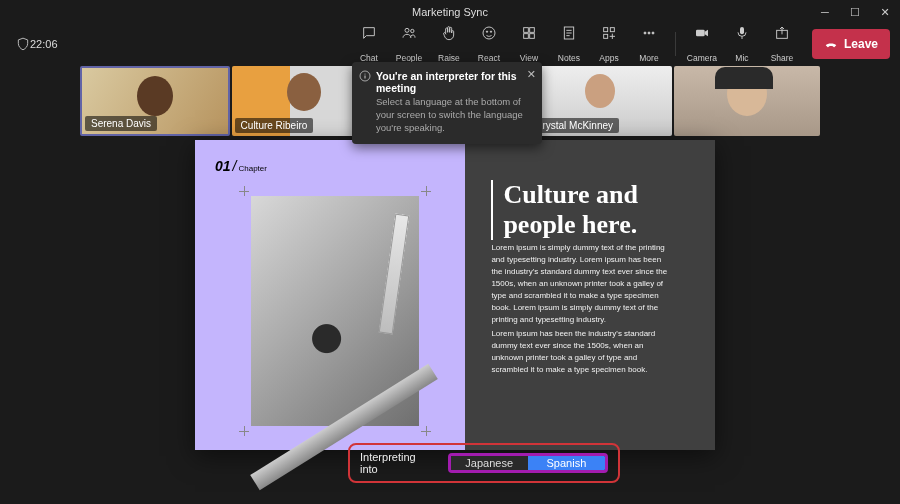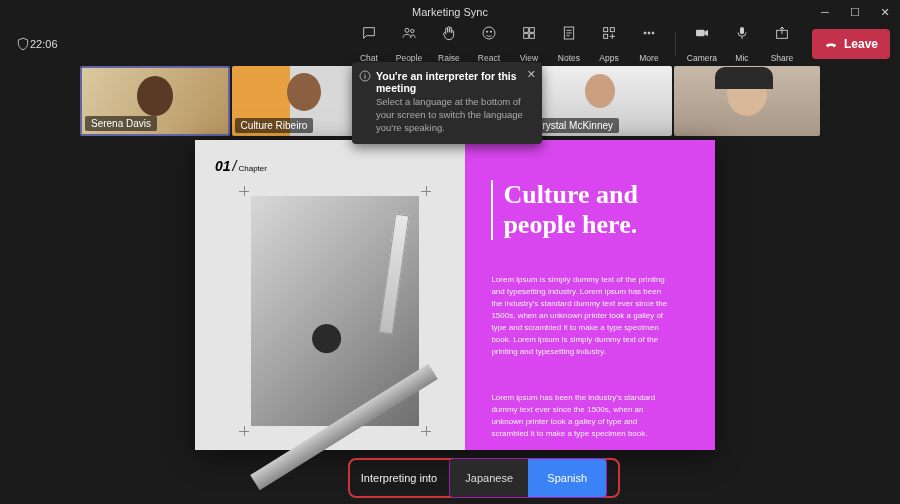--- a/index.html
+++ b/index.html
@@ -82,21 +82,21 @@
   .interp-tip .body { font-size:9.5px; color:#aaa; line-height:1.35; margin-top:2px;}
   .interp-tip .info-ic { position:absolute; left:7px; top:8px; }
   .interp-tip .close { position:absolute; right:6px; top:6px; font-size:11px; color:#bbb; cursor:pointer;}
   
   .stage {
     position:absolute; left:195px; top:140px; width:520px; height:310px;
     background:#fff; display:flex;
     box-shadow:0 6px 24px rgba(0,0,0,.5);
   }
   .stage .left {
-    width:52%; background:#e5e5e5; position:relative; color:#000;
+    width:52%; background:#c4b5fd; position:relative; color:#000;
     padding:18px 20px;
   }
   .stage .left .chap { font-size:14px; font-weight:700; font-style:italic;}
   .stage .left .chap .sl { font-style:italic; font-weight:400; margin:0 2px;}
   .stage .left .chap small { font-size:8px; font-weight:400; font-style:normal;}
   .crop { position:absolute; width:10px; height:10px; color:#888;}
   .crop::before, .crop::after { content:""; position:absolute; background:#888;}
   .crop::before { width:10px; height:1px; top:5px; left:0;}
   .crop::after  { width:1px; height:10px; left:5px; top:0;}
   .photo {
@@ -113,44 +113,44 @@
     transform:rotate(8deg);
     box-shadow:0 0 0 1px #999 inset;
   }
   .photo::after {
     content:""; position:absolute; left:-12px; bottom:-10px;
     width:210px; height:18px;
     background:linear-gradient(#ccc,#888);
     transform:rotate(-32deg);
   }
   .stage .right {
-    width:48%; background:#d946ef; color:#fff;
+    width:48%; background:#404040; color:#fff;
     padding:40px 42px 20px 26px;
     font-family:Georgia, 'Times New Roman', serif;
   }
   .stage .right h1 {
     font-size:26px; font-weight:600; line-height:1.15;
     border-left:2px solid #fff; padding-left:10px;
   }
   .stage .right p {
-    font-size:8px; line-height:1.5; margin-top:34px;
+    font-size:8px; line-height:1.5; margin-top:2px;
     font-family:"Segoe UI", Arial, sans-serif; color:#f0f0f0;
   }
   
   .interp-bar {
-    position:absolute; left:348px; bottom:6px;
+    position:absolute; left:348px; bottom:21px;
     width:272px; height:40px;
     border:2px solid #d13438; border-radius:8px;
     display:flex; align-items:center; justify-content:center;
     gap:8px; padding:0 10px;
   }
   .interp-bar .lbl { font-size:11px; color:#eee; margin-right:4px;}
   .lang-group {
-    display:flex; border:1px solid #a21caf; border-radius:4px; overflow:hidden;
-    height:40px;
+    display:flex; border:3px solid #a21caf; border-radius:4px; overflow:hidden;
+    height:20px;
   }
   .lang-btn {
     width:78px; font-size:11px; display:flex; align-items:center; justify-content:center;
     color:#ddd; background:#2a2a2a;
   }
   .lang-btn.selected { background:#3b82f6; color:#fff; }
 </style>
 </head>
 <body>
 

